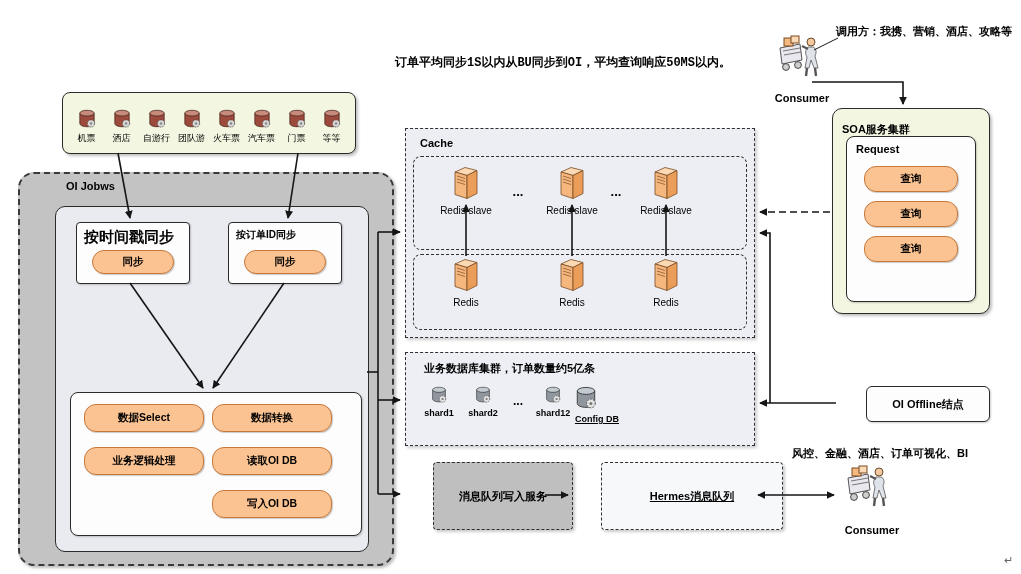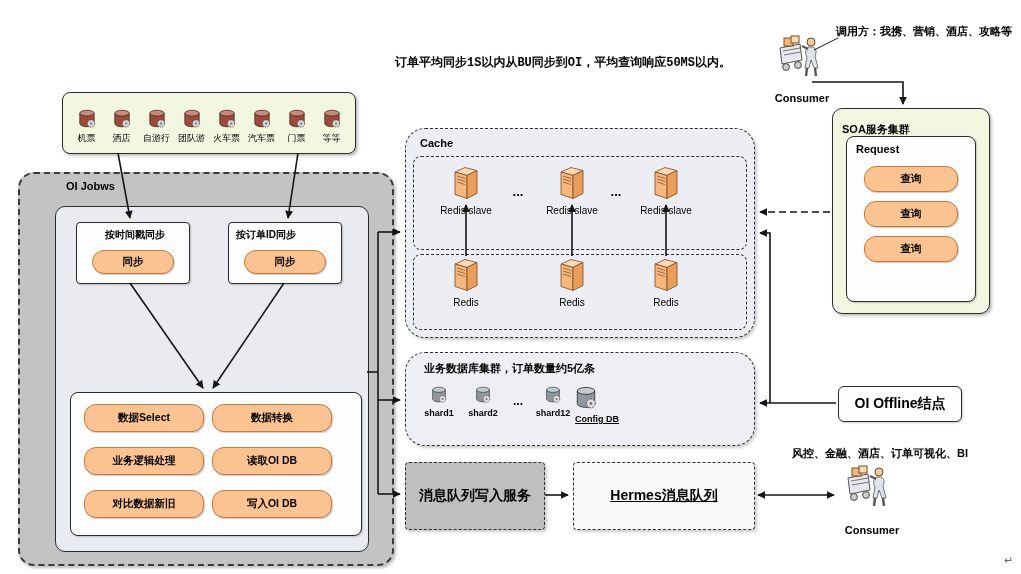--- a/index.html
+++ b/index.html
@@ -7,28 +7,28 @@
           font-family:"Liberation Sans",sans-serif;color:#000;overflow:hidden;}
   .abs{position:absolute;}
   .box-title{font-weight:bold;font-size:11px;line-height:1.1;}
   .panel-green{position:absolute;background:#F3F6E0;border:1.6px solid #2b2b2b;border-radius:10px;
                box-shadow:2px 2px 3px rgba(0,0,0,.25);}
   .gray-container{position:absolute;background:#C3C3C3;border:2px dashed #3a3a3a;border-radius:16px;
                   box-shadow:2px 2px 3px rgba(0,0,0,.25);}
   .inner-panel{position:absolute;background:#E9EBF1;border:1.5px solid #2b2b2b;border-radius:10px;}
   .white-box{position:absolute;background:#fdfdfd;border:1.4px solid #2b2b2b;border-radius:4px;
              box-shadow:1px 1px 2px rgba(0,0,0,.2);}
-  .dashed-box{position:absolute;border:1.8px dashed #2f2f2f;border-radius:20px;
+  .dashed-box{position:absolute;border:1.8px dashed #2f2f2f;border-radius:0;
               box-shadow:2px 2px 3px rgba(0,0,0,.2);}
   .dashed-sub{position:absolute;border:1.4px dashed #2f2f2f;border-radius:8px;}
   .pill{position:absolute;background:#FBC392;border:1.3px solid #C8793A;border-radius:12px;
         display:flex;align-items:center;justify-content:center;font-size:10.5px;font-weight:bold;
         box-shadow:1px 1px 1px rgba(0,0,0,.2);}
   .center-text{display:flex;align-items:center;justify-content:center;text-align:center;
-               font-weight:bold;font-size:14px;}
+               font-weight:bold;font-size:11px;margin-left:28px;}
   .bu-row{position:absolute;left:6px;top:16px;width:280px;display:flex;justify-content:space-between;}
   .bu-item{width:35px;text-align:center;}
   .caption{font-size:9px;line-height:1.1;margin-top:1px;}
   .caption-b{font-size:9px;line-height:1.1;margin-top:1px;font-weight:bold;}
   .node{position:absolute;width:66px;text-align:center;}
   .node-label{font-size:10px;margin-top:1px;}
   .ellipsis{position:absolute;font-weight:bold;font-size:13px;}
   .note{font-weight:bold;font-size:12px;white-space:nowrap;}
   .note-sm{font-weight:bold;font-size:11px;white-space:nowrap;}
   .consumer-label{font-weight:bold;font-size:11px;text-align:center;}
@@ -139,35 +139,34 @@
         <div class="caption">等等</div>
       </div>
     </div>
   </div>
 
   <div class="gray-container" style="left:18px;top:172px;width:372px;height:390px;"></div>
   <div class="abs box-title" style="left:66px;top:180px;">OI Jobws</div>
   <div class="inner-panel" style="left:55px;top:206px;width:312px;height:344px;"></div>
 
   <div class="white-box" style="left:76px;top:222px;width:112px;height:60px;">
-    <div style="font-size:10px;font-weight:bold;padding:5px 0 0 7px;margin-left:21px;">按时间戳同步</div>
+    <div style="font-size:15px;font-weight:bold;padding:5px 0 0 7px;">按时间戳同步</div>
   </div>
   <div class="pill" style="left:92px;top:250px;width:80px;height:22px;">同步</div>
 
   <div class="white-box" style="left:228px;top:222px;width:112px;height:60px;">
     <div style="font-size:10px;font-weight:bold;padding:5px 0 0 7px;">按订单ID同步</div>
   </div>
   <div class="pill" style="left:244px;top:250px;width:80px;height:22px;">同步</div>
 
   <div class="white-box" style="left:70px;top:392px;width:290px;height:142px;border-radius:8px;"></div>
   <div class="pill" style="left:84px;top:404px;width:118px;height:26px;">数据Select</div>
   <div class="pill" style="left:212px;top:404px;width:118px;height:26px;">数据转换</div>
   <div class="pill" style="left:84px;top:447px;width:118px;height:26px;">业务逻辑处理</div>
   <div class="pill" style="left:212px;top:447px;width:118px;height:26px;">读取OI DB</div>
-  <div class="pill" style="left:84px;top:490px;width:118px;height:26px;">对比数据新旧</div>
   <div class="pill" style="left:212px;top:490px;width:118px;height:26px;">写入OI DB</div>
 
   <div class="dashed-box" style="left:405px;top:128px;width:348px;height:208px;background:#ECEEF4;">
     <div class="box-title" style="padding:8px 0 0 14px;">Cache</div>
   </div>
   <div class="dashed-sub" style="left:413px;top:156px;width:332px;height:92px;"></div>
   <div class="dashed-sub" style="left:413px;top:254px;width:332px;height:74px;"></div>
 
   <div class="node" style="left:433px;top:166px;">
     <span><svg width="28" height="34" viewBox="0 0 28 34">

